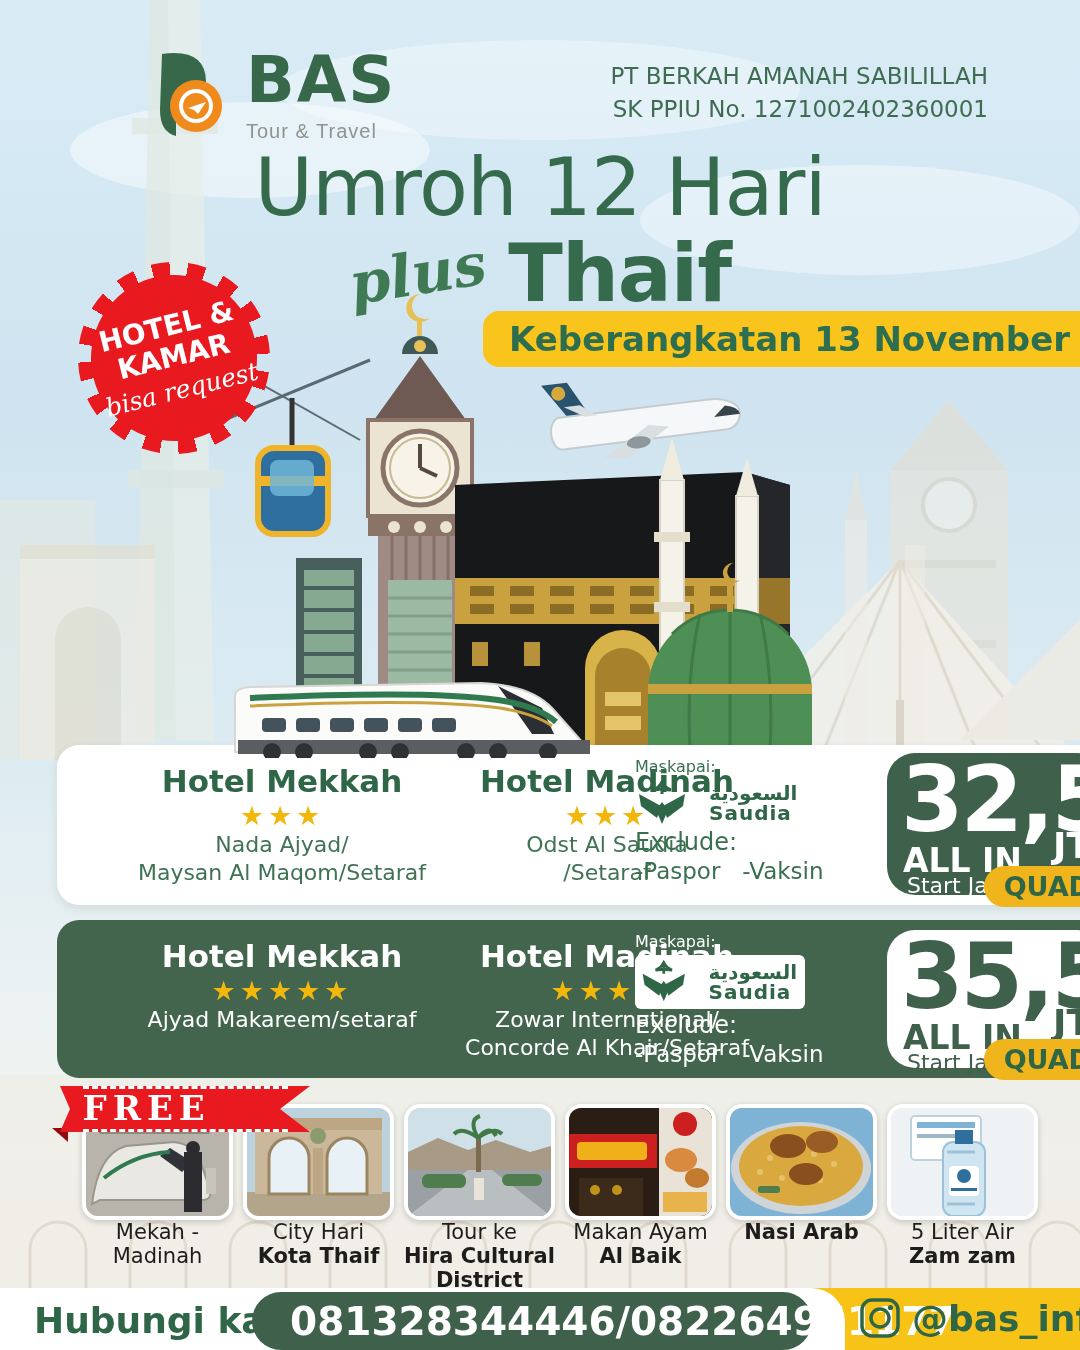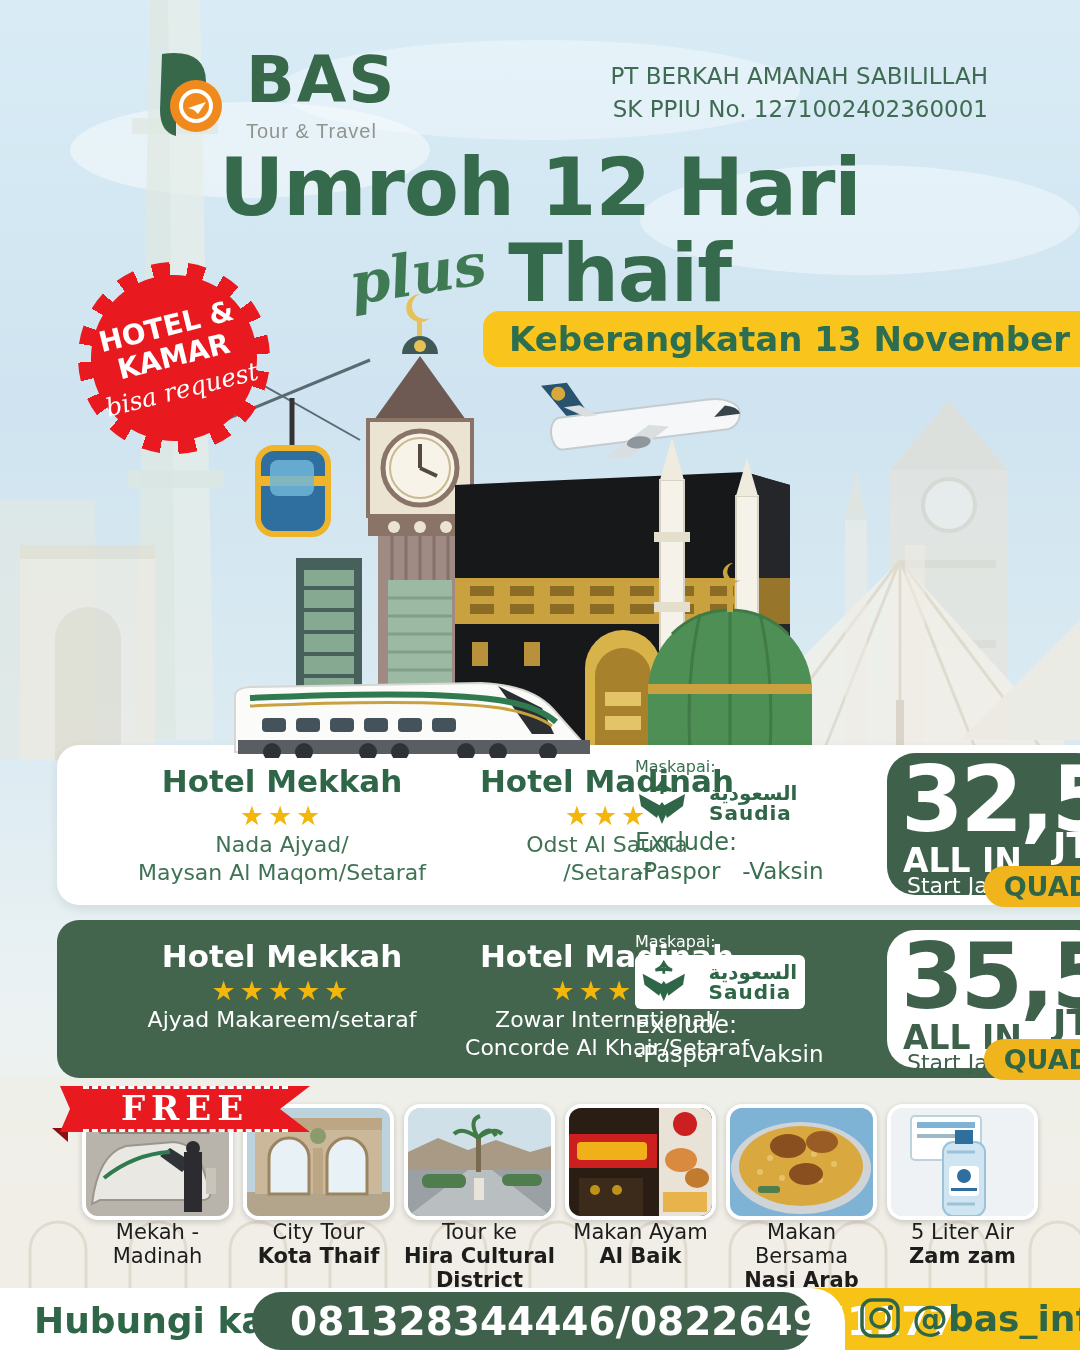--- a/index.html
+++ b/index.html
@@ -14,21 +14,21 @@
   .logo-text{margin-left:10px}
   .brand-name{font-family:"DejaVu Sans",sans-serif;font-weight:800;font-size:64px;line-height:1;
     color:#37684a;letter-spacing:2px}
   .brand-tag{font-size:20px;color:#8f948f;margin-top:8px;letter-spacing:1px}
   .company{right:92px;top:60px;z-index:6;text-align:right;color:#3e6b52;font-size:23px;line-height:1.45;
     font-family:"DejaVu Sans",sans-serif}
 
   
   .title{left:0;top:148px;width:1080px;text-align:center;z-index:6;color:#356a4c;
     font-family:"DejaVu Sans",sans-serif}
-  .title-line1{font-size:80px;font-weight:700;letter-spacing:-1px;line-height:1}
+  .title-line1{font-size:80px;font-weight:400;letter-spacing:-1px;line-height:1}
   .title-line2{margin-top:6px;line-height:1;display:flex;justify-content:center;align-items:center}
   .title-plus{font-family:"DejaVu Serif",serif;font-style:italic;font-size:58px;color:#3f7a55;
     transform:rotate(-9deg);margin-right:22px;font-weight:700}
   .title-word{font-size:80px;font-weight:800;letter-spacing:-1px}
 
   
   .pill{left:483px;top:311px;z-index:6;background:#f9c51c;border-radius:16px;padding:8px 26px;
     font-family:"DejaVu Sans",sans-serif;font-weight:800;font-size:34px;color:#2c6e4f;white-space:nowrap}
 
   
@@ -77,21 +77,21 @@
   .price-allin{position:absolute;left:16px;top:88px;font-size:33px;font-weight:800;letter-spacing:0px}
   .price-start{position:absolute;left:20px;top:120px;font-size:22px}
   .room-pill{position:absolute;right:-6px;bottom:-12px;background:#f0b41c;color:#2f6647;border-radius:999px;
     padding:5px 20px;font-size:27px;font-weight:800}
 
   
   .free{left:60px;top:1086px;z-index:8;width:250px;height:46px;background:#e8191f;
     display:flex;align-items:center;justify-content:center;
     clip-path:polygon(0 0,100% 0,88% 50%,100% 100%,0 100%,4% 50%);
     box-shadow:0 3px 6px rgba(0,0,0,.25)}
-  .free-inner{border-top:3px dashed #fff;border-bottom:3px dashed #fff;width:82%;text-align:center;
+  .free-inner{border-top:3px dashed #fff;border-bottom:3px dashed #fff;width:82%;text-align:left;
     font-family:"DejaVu Serif",serif;font-weight:700;font-size:34px;color:#fff;letter-spacing:6px;line-height:1.15}
   .free-tail{left:52px;top:1128px;z-index:7;width:0;height:0;border-left:16px solid transparent;
     border-right:0 solid transparent;border-top:14px solid #8f0d11}
 
   
   .gallery{left:0;top:1104px;width:1080px;z-index:6}
   .thumbs{position:absolute;left:82px;top:0;display:flex;gap:10px}
   .thumb{width:143px;height:108px;border-radius:16px;border:4px solid #fff;overflow:hidden;
     box-shadow:0 2px 6px rgba(0,0,0,.18);background:#ddd}
   .caps{position:absolute;left:82px;top:116px;display:flex;gap:10px}
@@ -527,33 +527,32 @@
           <line x1="56" y1="44" x2="84" y2="44" stroke="#9dc2d8" stroke-width="3"></line>
           <line x1="56" y1="96" x2="84" y2="96" stroke="#9dc2d8" stroke-width="3"></line>
         </svg>
       </div>
     </div>
     <div class="caps">
       <div class="cap">
         <span class="b">Mekah - Madinah</span>
       </div>
       <div class="cap">
-        <span class="t">City Tour</span>
+        <span class="t">City Hari</span>
         <span class="b bold">Kota Thaif</span>
       </div>
       <div class="cap">
         <span class="t">Tour ke</span>
         <span class="b bold">Hira Cultural District</span>
       </div>
       <div class="cap">
         <span class="t">Makan Ayam</span>
         <span class="b bold">Al Baik</span>
       </div>
       <div class="cap">
-        <span class="t">Makan Bersama</span>
         <span class="b bold">Nasi Arab</span>
       </div>
       <div class="cap">
         <span class="t">5 Liter Air</span>
         <span class="b bold">Zam zam</span>
       </div>
     </div>
   </div>
 
   <div class="abs footer-yellow"></div>

